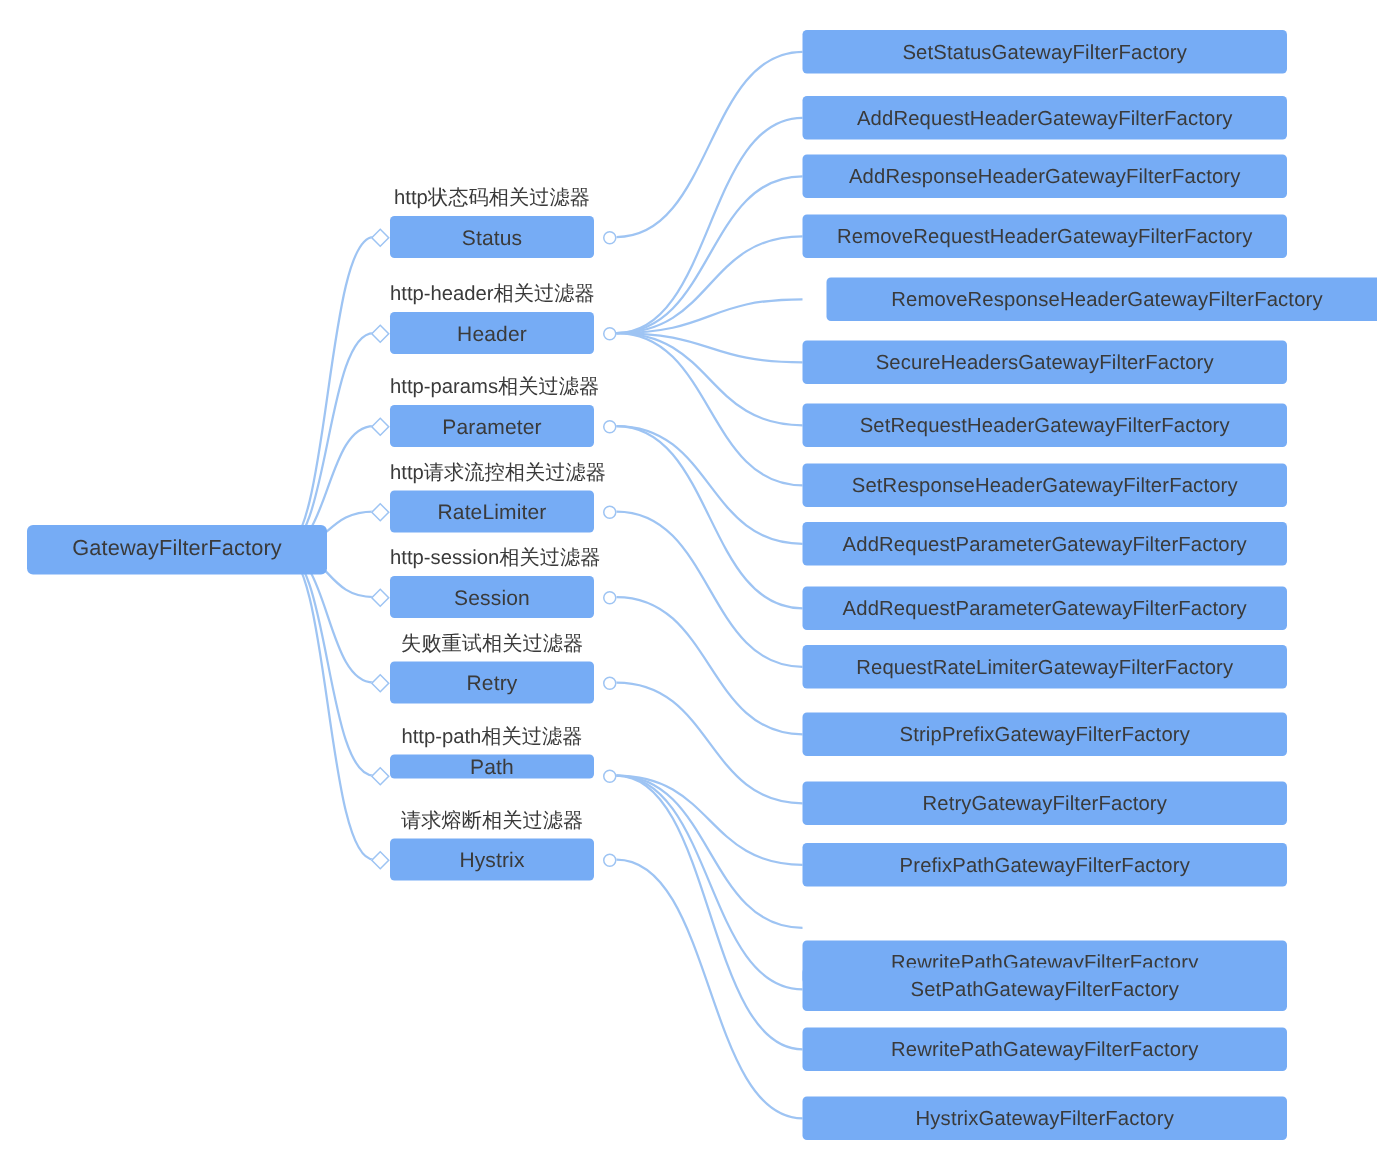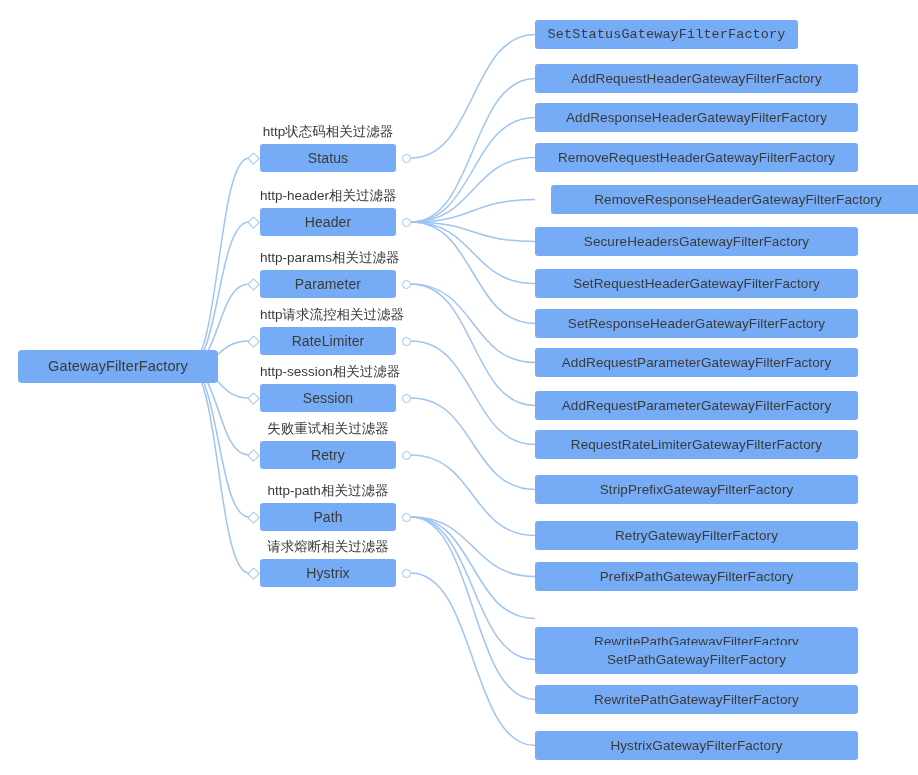--- a/index.html
+++ b/index.html
@@ -131,28 +131,28 @@
       <div class="conn conn-circle" style="left: 401.5px; top: 336.5px;"></div>
       <div class="conn conn-diamond" style="left: 248.5px; top: 393.5px;"></div>
       <div class="node node-branch" style="left: 260px; top: 384px; width: 136px; height: 28px;">Session</div>
       <div class="edge-label" style="left: 260px; top: 365px; width: 136px;">http-session相关过滤器</div>
       <div class="conn conn-circle" style="left: 401.5px; top: 393.5px;"></div>
       <div class="conn conn-diamond" style="left: 248.5px; top: 450.5px;"></div>
       <div class="node node-branch" style="left: 260px; top: 441px; width: 136px; height: 28px;">Retry</div>
       <div class="edge-label" style="left: 260px; top: 422px; width: 136px;">失败重试相关过滤器</div>
       <div class="conn conn-circle" style="left: 401.5px; top: 450.5px;"></div>
       <div class="conn conn-diamond" style="left: 248.5px; top: 512.5px;"></div>
-      <div class="node node-branch" style="left: 260px; top: 503px; width: 136px; height: 28px;">Path</div>
+      <div class="node node-branch" style="left: 260px; top: 503px; width: 136px; height: 16px;">Path</div>
       <div class="edge-label" style="left: 260px; top: 484px; width: 136px;">http-path相关过滤器</div>
       <div class="conn conn-circle" style="left: 401.5px; top: 512.5px;"></div>
       <div class="conn conn-diamond" style="left: 248.5px; top: 568.5px;"></div>
       <div class="node node-branch" style="left: 260px; top: 559px; width: 136px; height: 28px;">Hystrix</div>
       <div class="edge-label" style="left: 260px; top: 540px; width: 136px;">请求熔断相关过滤器</div>
       <div class="conn conn-circle" style="left: 401.5px; top: 568.5px;"></div>
-      <div class="node node-leaf" style="left: 535px; top: 20px; width: 263px; height: 29px; font-family: Liberation Mono, monospace;">SetStatusGatewayFilterFactory</div>
+      <div class="node node-leaf" style="left: 535px; top: 20px; width: 323px; height: 29px;">SetStatusGatewayFilterFactory</div>
       <div class="node node-leaf" style="left: 535px; top: 64px; width: 323px; height: 29px;">AddRequestHeaderGatewayFilterFactory</div>
       <div class="node node-leaf" style="left: 535px; top: 103px; width: 323px; height: 29px;">AddResponseHeaderGatewayFilterFactory</div>
       <div class="node node-leaf" style="left: 535px; top: 143px; width: 323px; height: 29px;">RemoveRequestHeaderGatewayFilterFactory</div>
       <div class="node node-leaf" style="left: 551px; top: 185px; width: 374px; height: 29px;">RemoveResponseHeaderGatewayFilterFactory</div>
       <div class="node node-leaf" style="left: 535px; top: 227px; width: 323px; height: 29px;">SecureHeadersGatewayFilterFactory</div>
       <div class="node node-leaf" style="left: 535px; top: 269px; width: 323px; height: 29px;">SetRequestHeaderGatewayFilterFactory</div>
       <div class="node node-leaf" style="left: 535px; top: 309px; width: 323px; height: 29px;">SetResponseHeaderGatewayFilterFactory</div>
       <div class="node node-leaf" style="left: 535px; top: 348px; width: 323px; height: 29px;">AddRequestParameterGatewayFilterFactory</div>
       <div class="node node-leaf" style="left: 535px; top: 391px; width: 323px; height: 29px;">AddRequestParameterGatewayFilterFactory</div>
       <div class="node node-leaf" style="left: 535px; top: 430px; width: 323px; height: 29px;">RequestRateLimiterGatewayFilterFactory</div>

